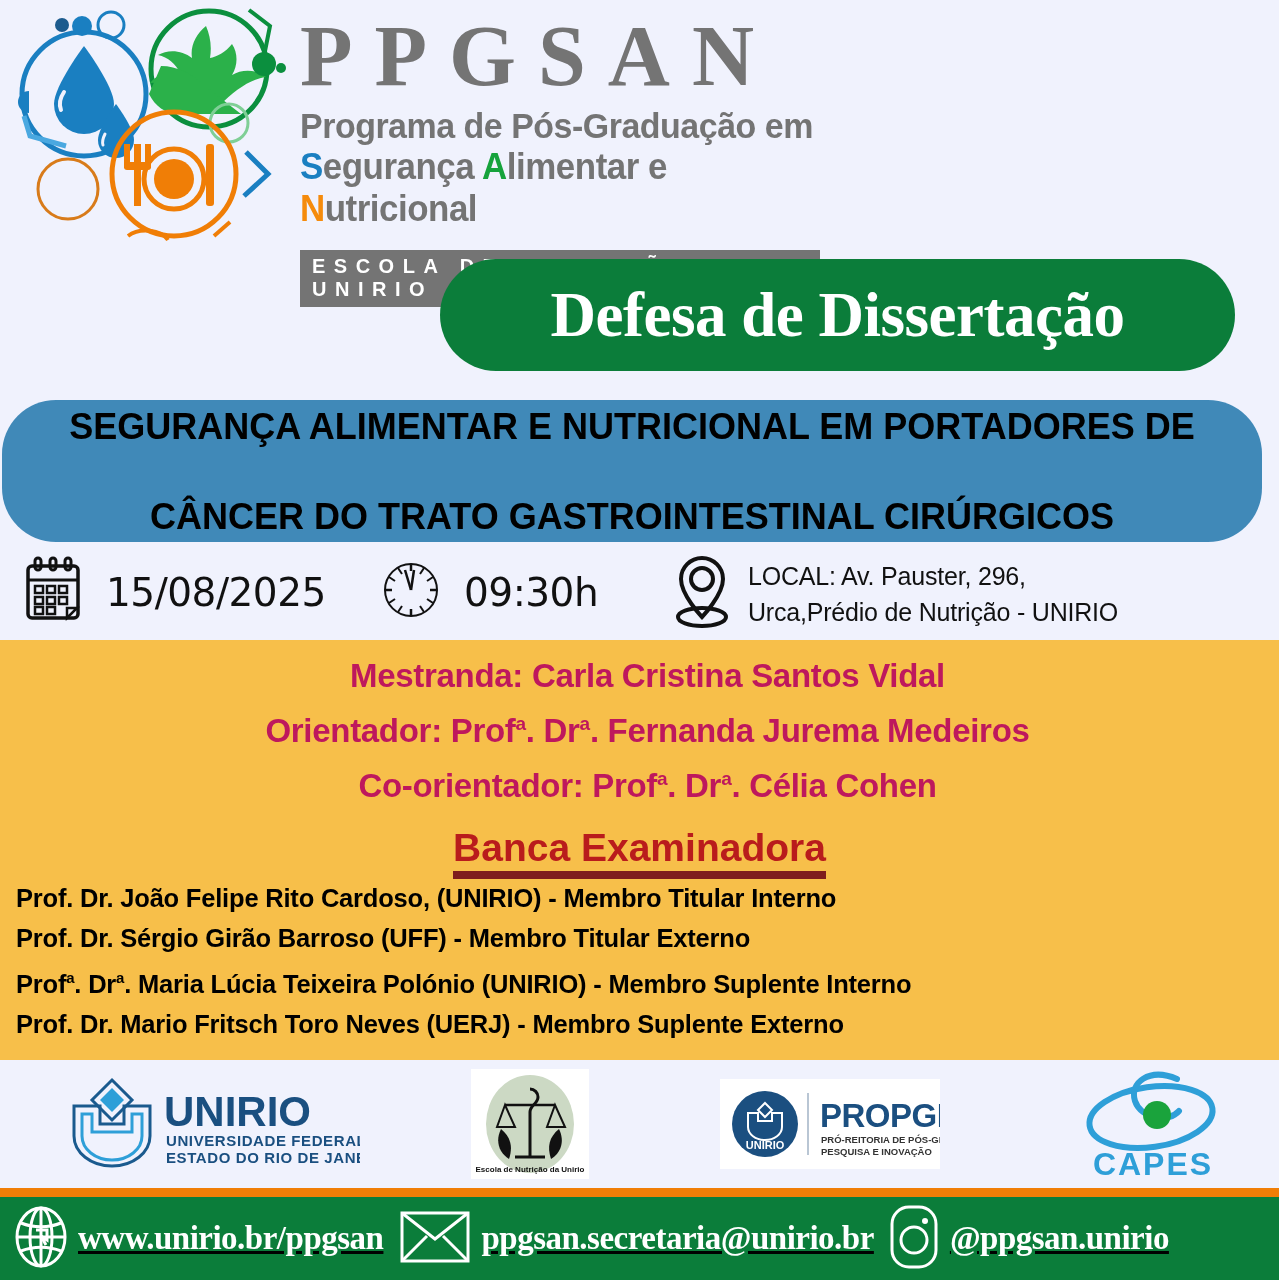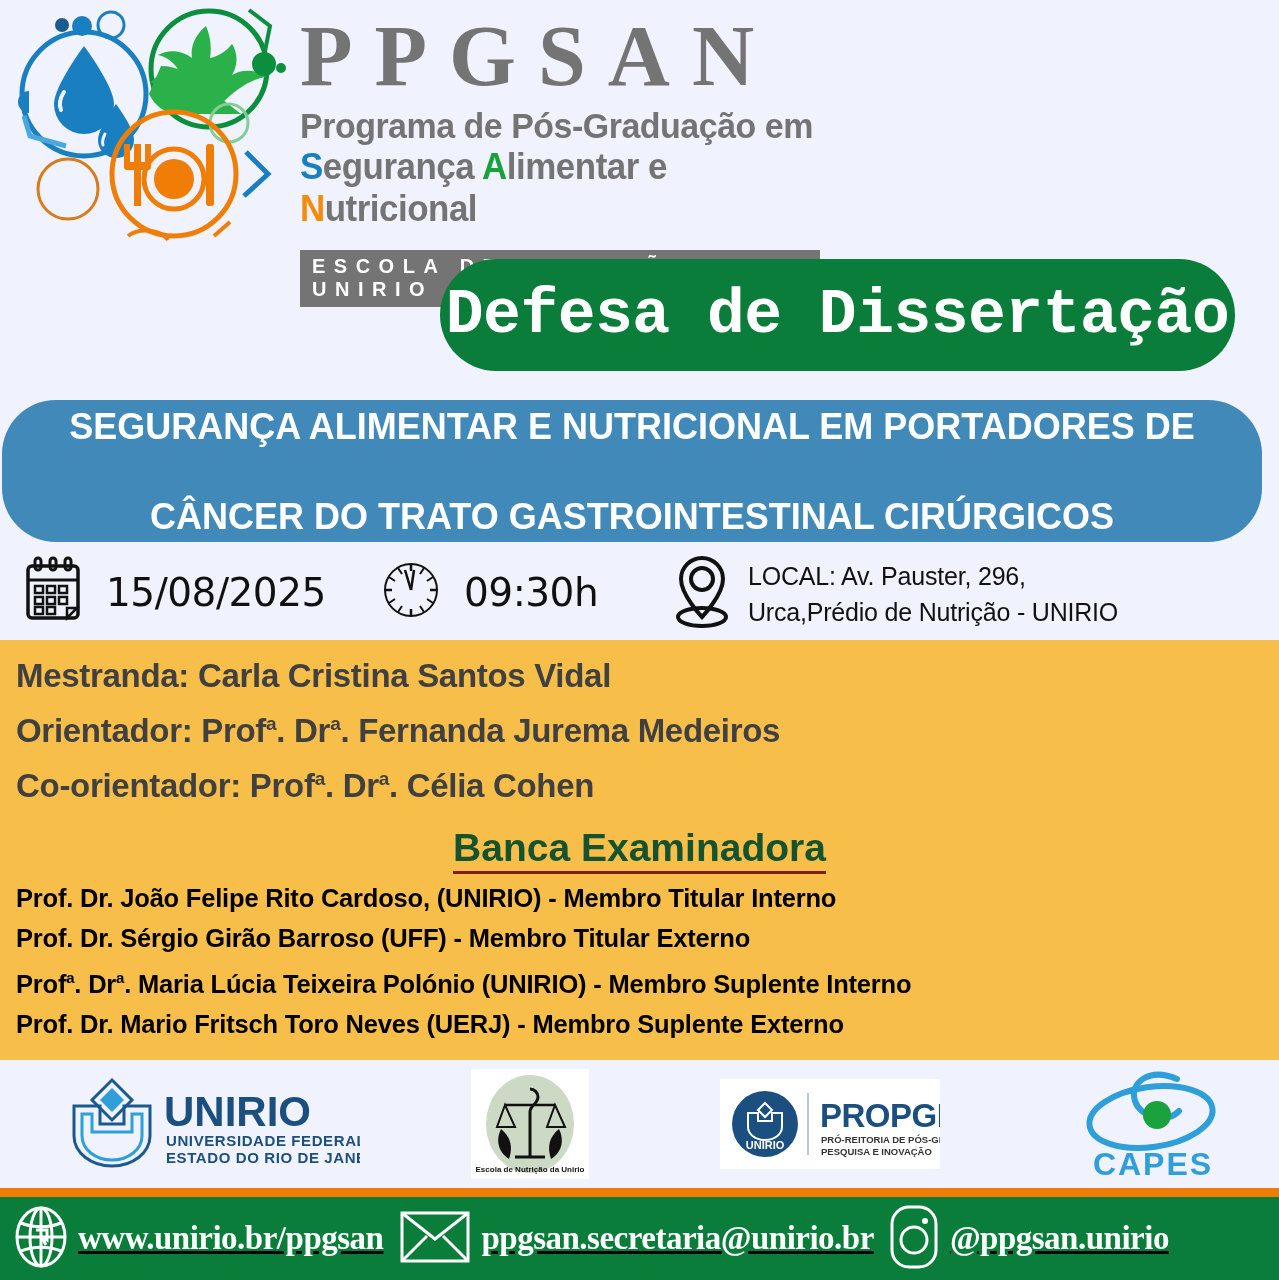--- a/index.html
+++ b/index.html
@@ -57,33 +57,33 @@
     width:520px;
     box-sizing:border-box;
   }
   
   .green-pill{
     position:absolute;left:440px;top:259px;width:795px;height:112px;
     background:#0b7d3a;border-radius:56px;
     display:flex;align-items:center;justify-content:center;
   }
   .green-pill span{
-    font-family:Liberation Mono, monospace;
+    font-family:Liberation Serif, serif;
     color:#ffffff;font-size:63px;font-weight:bold;
     letter-spacing:-0.5px;
   }
   
   .blue-pill{
     position:absolute;left:2px;top:400px;width:1260px;height:142px;
     background:#4089b8;border-radius:54px;
     display:flex;align-items:center;justify-content:center;
     text-align:center;
   }
   .blue-pill span{
-    color:#ffffff;font-size:36px;font-weight:bold;
+    color:#000000;font-size:36px;font-weight:bold;
     line-height:45px;letter-spacing:0px;
     display:block;padding:0 30px;
   }
   
   .info-row{position:absolute;left:0;top:552px;width:1279px;height:88px;}
   .info-item{position:absolute;display:flex;align-items:center;}
   .info-date{left:22px;top:4px;text-align:right;}
   .info-time{left:380px;top:4px;}
   .info-place{left:672px;top:0px;}
   .info-text{
@@ -94,30 +94,31 @@
     font-size:25px;color:#111;margin-left:16px;line-height:36px;
     letter-spacing:-0.2px;
   }
   
   .yellow{
     position:absolute;left:0;top:640px;width:1279px;height:420px;
     background:#f7bf4a;
   }
   .people{padding:12px 0 0 16px;}
   .people div{
-    font-size:33px;font-weight:bold;color:#404040;line-height:48px;
+    font-size:33px;font-weight:bold;color:#be185d;line-height:48px;
     letter-spacing:-0.3px;
+    text-align:center;
   }
   .people sup{font-size:19px;vertical-align:super;}
   .banca-title{
     text-align:center;margin-top:16px;
   }
   .banca-title span{
-    font-size:39px;font-weight:bold;color:#14532d;
-    border-bottom:3px solid #7f1d1d;padding-bottom:2px;
+    font-size:39px;font-weight:bold;color:#b91c1c;
+    border-bottom:8px solid #7f1d1d;padding-bottom:2px;
   }
   .banca-list{margin-top:8px;padding-left:16px;}
   .banca-list div{
     font-size:25.5px;font-weight:bold;color:#000;line-height:40px;
     letter-spacing:-0.2px;
   }
   .banca-list sup{font-size:15px;vertical-align:super;}
   
   .logos{
     position:absolute;left:0;top:1060px;width:1279px;height:128px;

